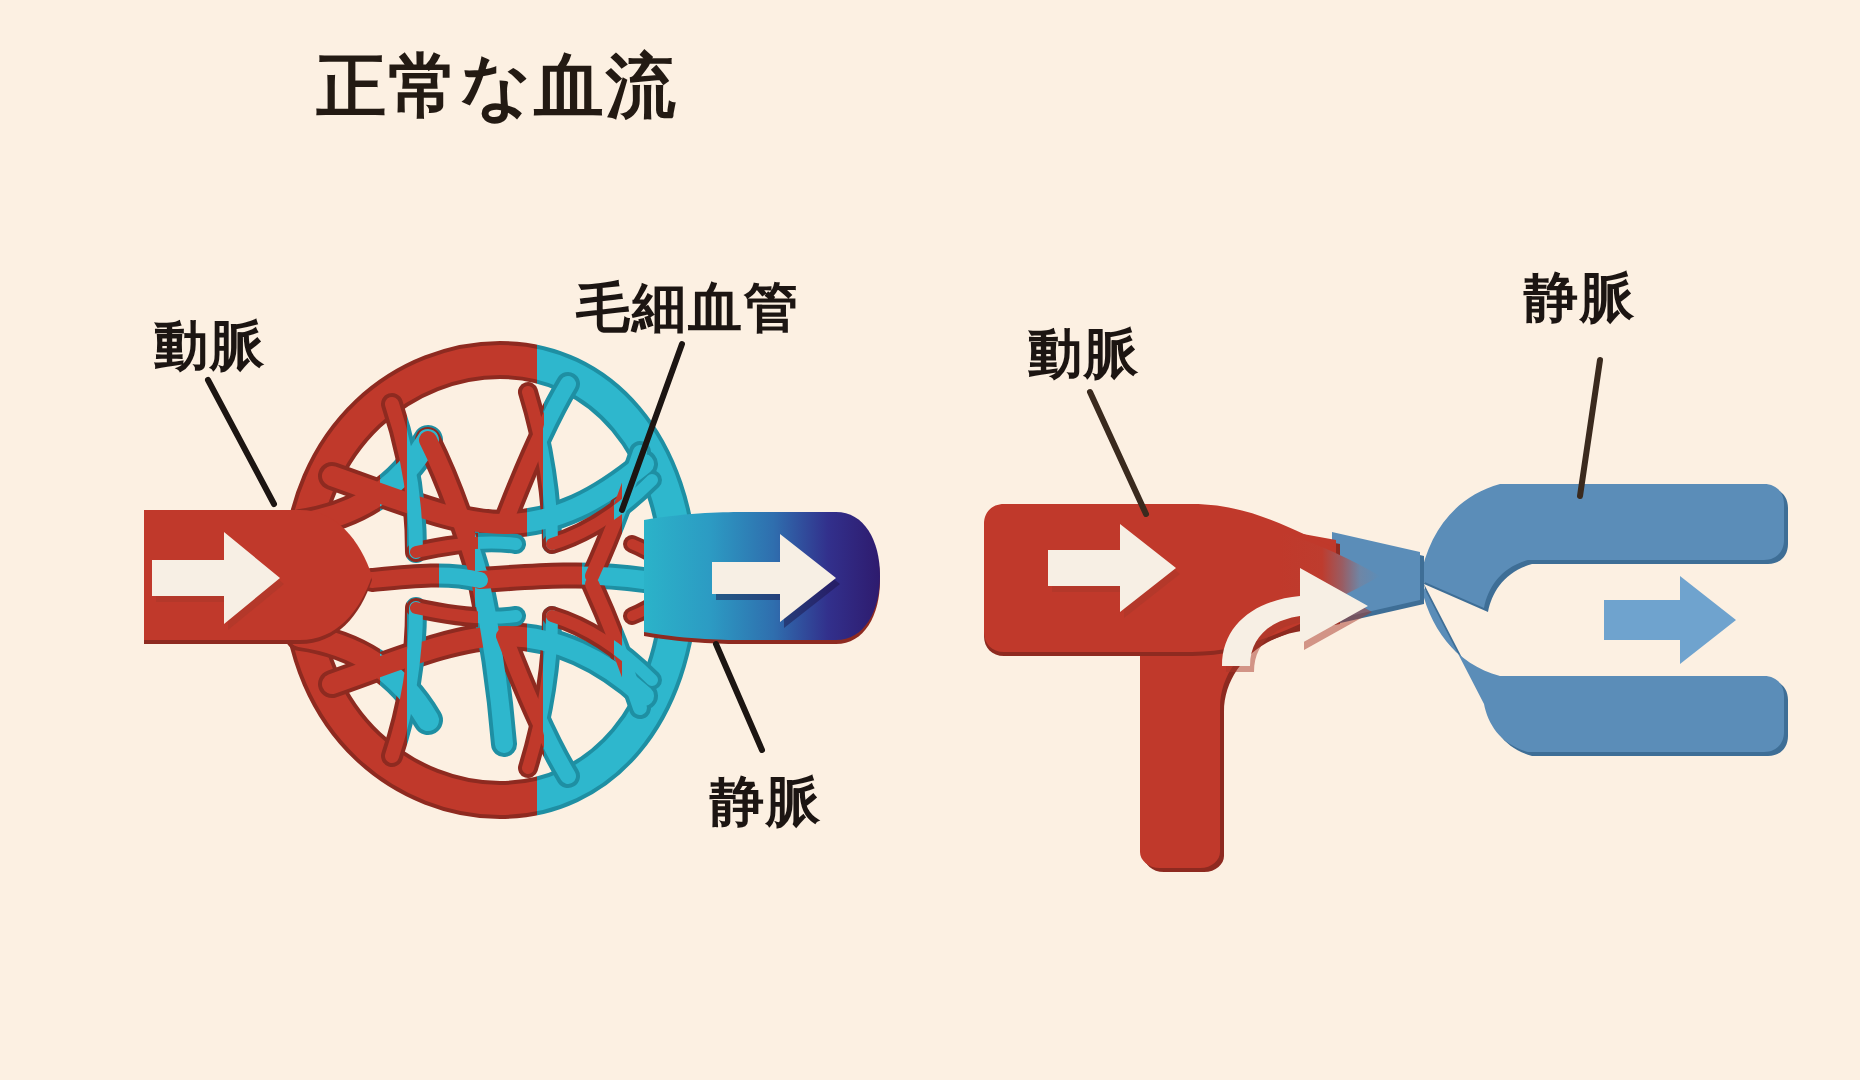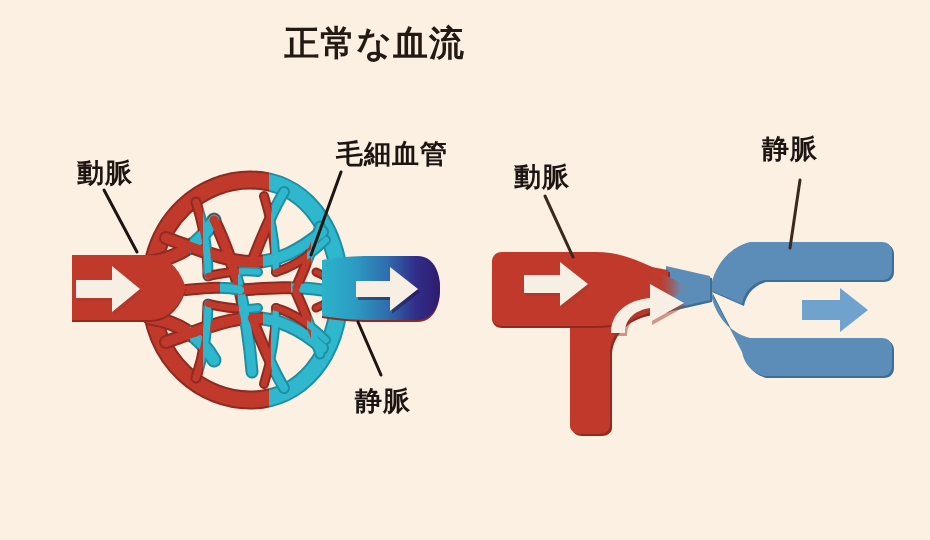--- a/index.html
+++ b/index.html
@@ -14,33 +14,33 @@
 
   .panel-title{
     position:absolute;
     font-size:35px;
     font-weight:700;
     color:#231A13;
     letter-spacing:1px;
     white-space:nowrap;
     text-align:center;
   }
-  #title-left{left:0;top:20px;width:465px;text-align:right;}
+  #title-left{left:16px;top:20px;width:465px;}
   #title-right{left:465px;top:20px;width:465px;}
 
   .vlabel{
     position:absolute;
     font-size:27px;
     font-weight:700;
     color:#1C1512;
     white-space:nowrap;
     letter-spacing:1px;
   }
   #label-artery-left{left:77px;top:155px;}
-  #label-capillary{left:288px;top:136px;margin-left:48px;}
+  #label-capillary{left:288px;top:136px;}
   #label-vein-left{left:355px;top:383px;}
   #label-artery-right{left:514px;top:159px;}
   #label-vein-right{left:762px;top:131px;}
 </style>
 </head>
 <body>
 
 <div id="stage">
 
   <svg class="diagram" viewBox="0 0 930 540" xmlns="http://www.w3.org/2000/svg">

